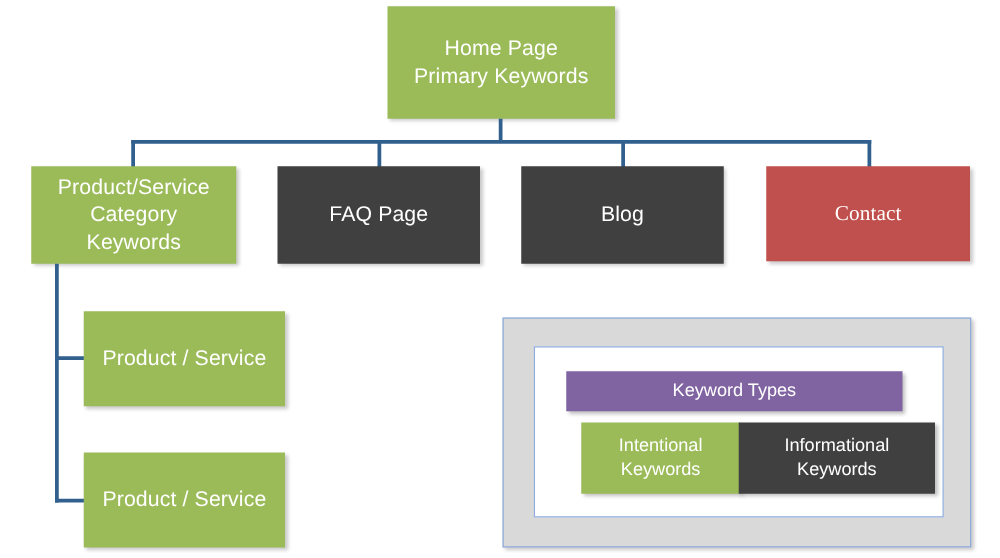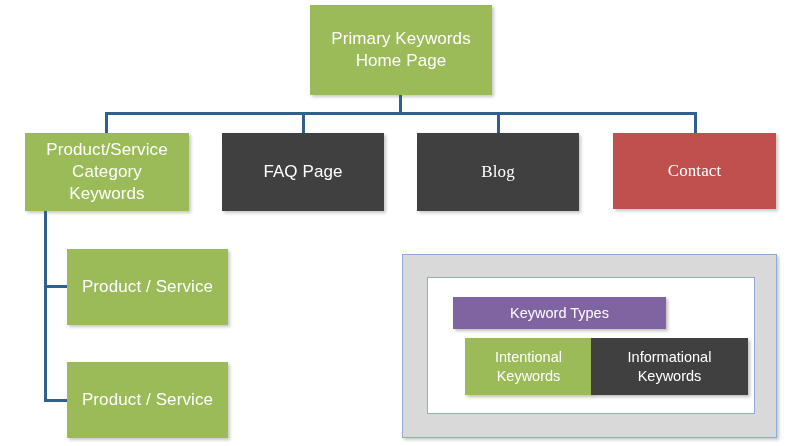--- a/index.html
+++ b/index.html
@@ -78,22 +78,22 @@
   }
   .kt-box span { display: block; width: 100%; }
 </style>
 </head>
 <body>
 
 <div id="canvas">
 
   <div class="node green" id="node-root" style="left:310px; top:5px; width:182px; height:90px;">
     <span>
+      <span>Home Page</span>
       <span>Primary Keywords</span>
-      <span>Home Page</span>
     </span>
   </div>
 
   <div class="line vline" style="left:399px; top:95px; width:3px; height:19px;"></div>
   <div class="line hline" style="left:105px; top:112px; width:592px; height:3px;"></div>
   <div class="line vline" style="left:105px; top:112px; width:3px; height:22px;"></div>
   <div class="line vline" style="left:302px; top:112px; width:3px; height:22px;"></div>
   <div class="line vline" style="left:497px; top:112px; width:3px; height:22px;"></div>
   <div class="line vline" style="left:694px; top:112px; width:3px; height:22px;"></div>
 
@@ -102,21 +102,21 @@
       <span>Product/Service</span>
       <span>Category</span>
       <span>Keywords</span>
     </span>
   </div>
 
   <div class="node blue" id="node-faq" style="left:222px; top:133px; width:162px; height:78px;">
     <span>FAQ Page</span>
   </div>
 
-  <div class="node blue" id="node-blog" style="left:417px; top:133px; width:162px; height:78px;font-family:Liberation Serif, serif;">
+  <div class="node blue" id="node-blog" style="left:417px; top:133px; width:162px; height:78px;">
     <span>Blog</span>
   </div>
 
   <div class="node red" id="node-contact" style="left:613px; top:133px; width:163px; height:76px;">
     <span>Contact</span>
   </div>
 
   <div class="line vline" style="left:44px; top:211px; width:3px; height:191px;"></div>
   <div class="line hline" style="left:44px; top:285px; width:25px; height:3px;"></div>
   <div class="line hline" style="left:44px; top:399px; width:25px; height:3px;"></div>
@@ -126,21 +126,21 @@
   </div>
 
   <div class="node green" id="node-child-2" style="left:67px; top:362px; width:161px; height:76px;">
     <span>Product / Service</span>
   </div>
 
   <div id="kt-outer" style="left:402px; top:254px; width:375px; height:184px;">
 
     <div id="kt-inner" style="left:24px; top:22px; width:328px; height:137px;">
 
-      <div class="kt-box purple" style="left:25px; top:19px; width:213px; height:32px;">
+      <div class="kt-box purple" style="left:25px; top:19px; width:269px; height:32px;">
         <span>Keyword Types</span>
       </div>
 
       <div class="kt-box green" style="left:25px; top:60px; width:127px; height:57px;margin-left:12px;">
         <span>
           <span>Intentional</span>
           <span>Keywords</span>
         </span>
       </div>
 

